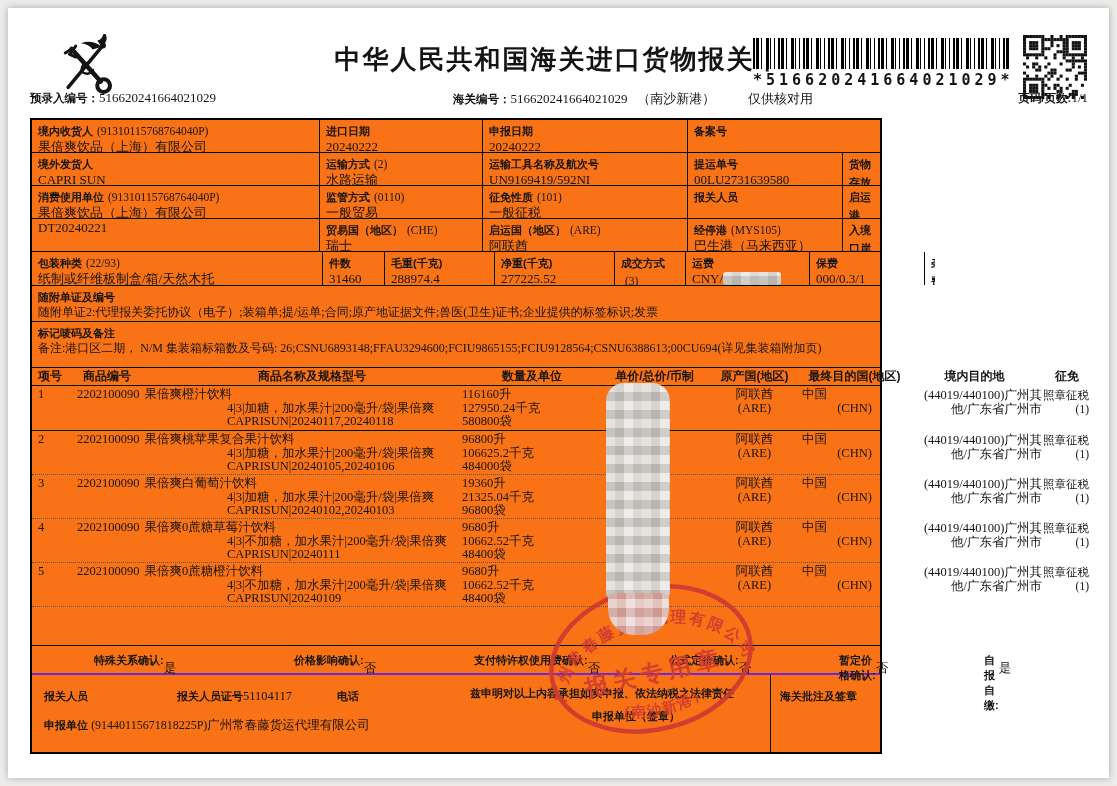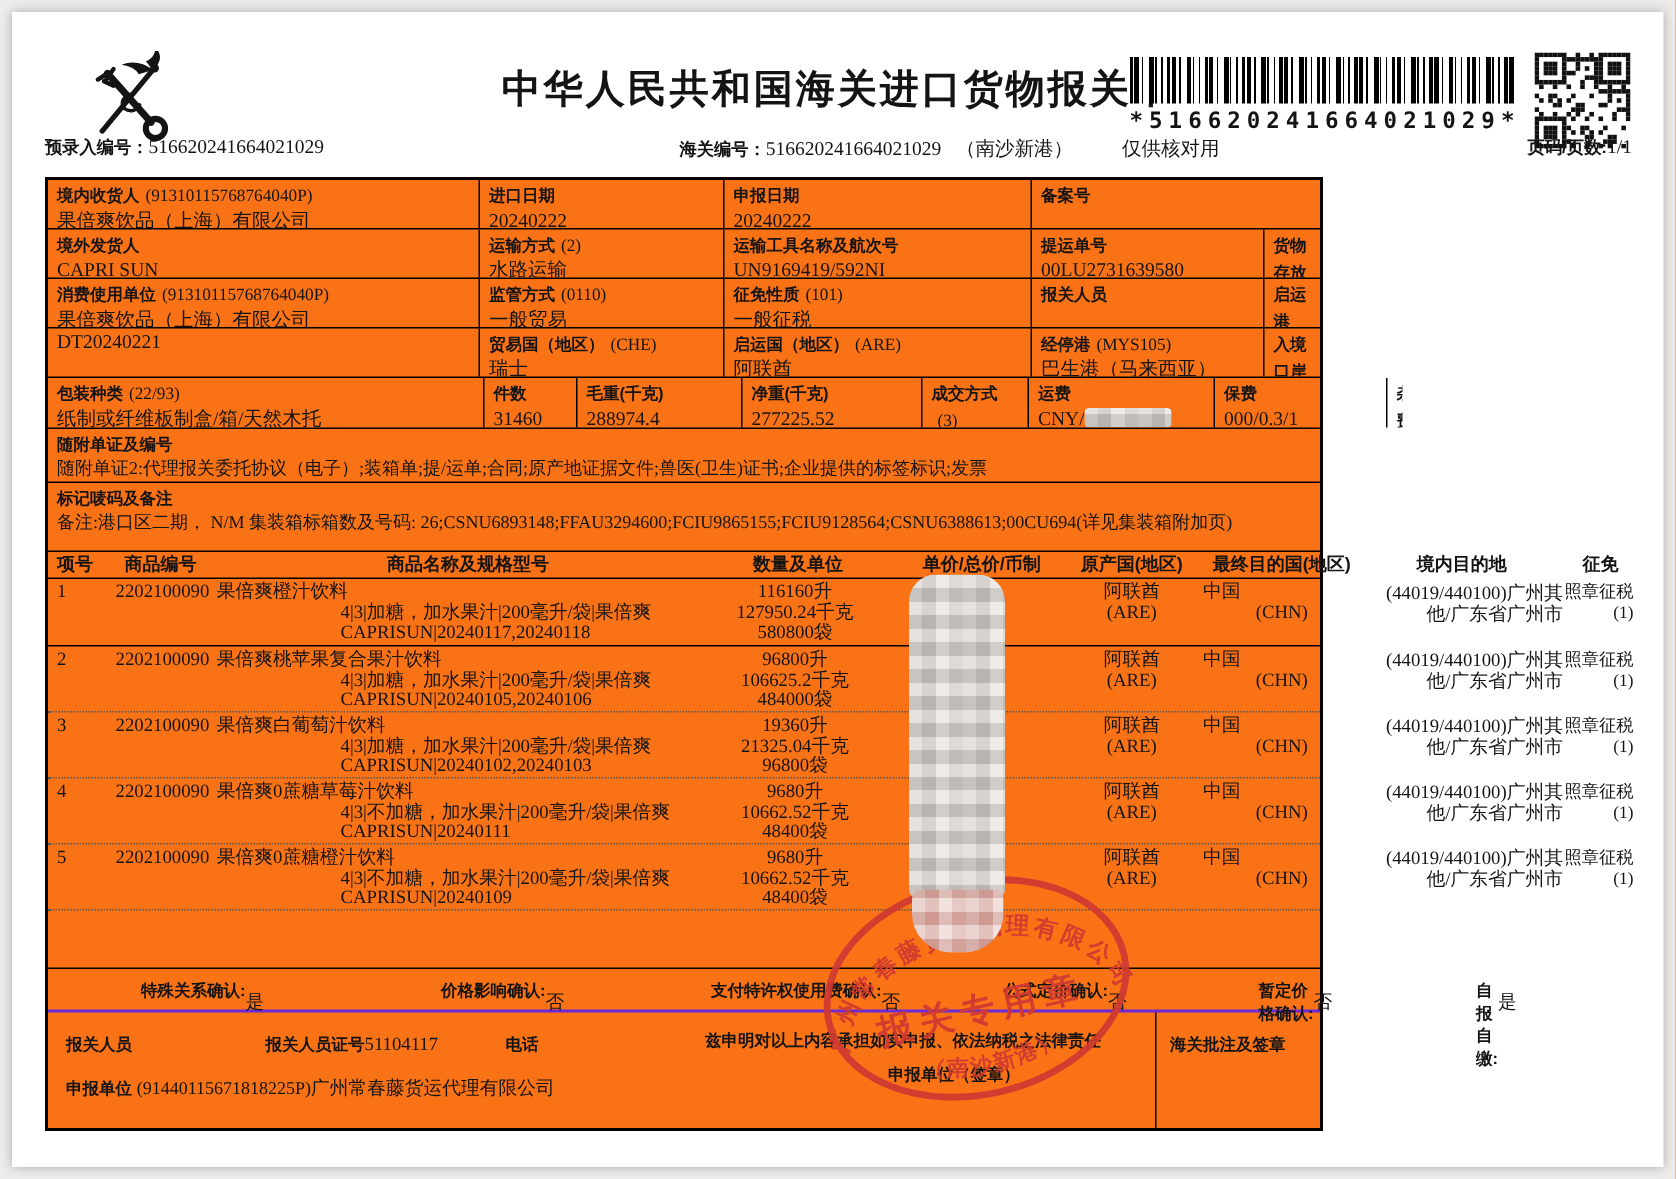--- a/index.html
+++ b/index.html
@@ -51,21 +51,21 @@
   .ih span:nth-child(1),.ih span:nth-child(2){text-align:left;padding-left:6px;}
   .items{height:260px;display:flex;flex-direction:column;border-bottom:1.5px solid #000;position:relative;}
   .item{display:grid;grid-template-columns:45px 385px 140px 105px 95px 105px 135px 50px;
         height:44px;font-size:12.5px;line-height:13.5px;padding-top:2px;}
   .item + .item{border-top:1.1px dotted #555;}
   .item.solid-top{border-top:1.2px solid #000;}
   .items-tail{flex:1;border-top:1.1px dotted #555;}
   .c-no{padding-left:6px;}
   .c-name .l1{display:flex;gap:5px;}
   .c-name .ind{padding-left:150px;}
-  .c-qty{text-align:center;padding-right:4px;}
+  .c-qty{text-align:left;padding-right:4px;}
   .c-org{text-align:center;}
   .c-dst .d1{text-align:left;padding-right:2px;}
   .c-dst .d2{text-align:center;}
   .c-dom{text-align:right;word-break:break-all;line-height:14px;padding-left:2px;}
   .c-duty{text-align:right;font-size:11.5px;padding-right:3px;line-height:14px;}
   
   .confirm{position:relative;height:29px;border-bottom:2px solid #6d28d9;}
   .confirm span{position:absolute;top:7px;font-size:12.5px;}
   .confirm b{font-family:"Liberation Sans","DejaVu Sans",sans-serif;font-size:11px;}
   

